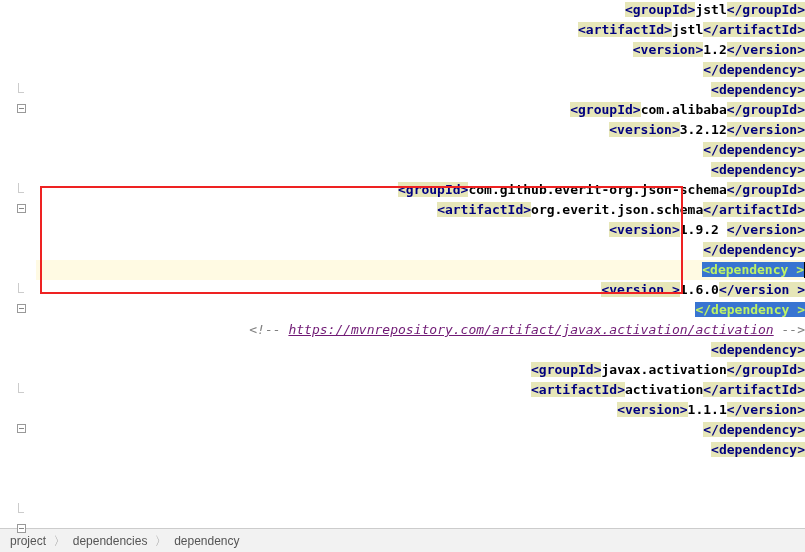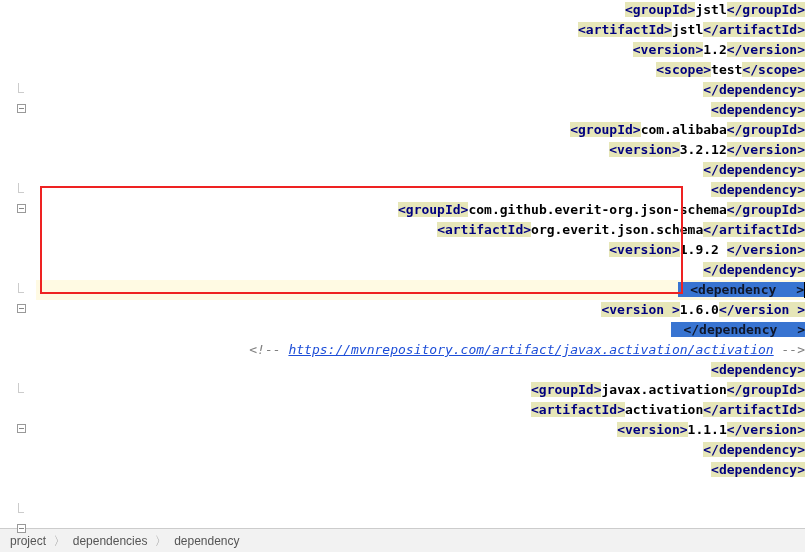--- a/index.html
+++ b/index.html
@@ -8,25 +8,25 @@
   .gutter { width: 30px; background: #fff; border-right: none; position: relative; flex-shrink: 0; }
   .gutter-item { position: absolute; width: 100%; height: 20px; display: flex; align-items: center; justify-content: flex-end; padding-right: 2px; }
   .fold { width: 9px; height: 9px; border: 1px solid #999; background: #fff; position: relative; margin-right: 2px; }
   .fold-minus::before { content: ""; position: absolute; left: 1px; top: 3px; width: 5px; height: 1px; background: #888; }
   .fold-corner { width: 6px; height: 10px; border-left: 1px solid #ccc; border-bottom: 1px solid #ccc; margin-right: 4px; margin-top: -5px; }
   .code-area { flex: 1; position: relative; padding-left: 6px; background: #fff; text-align: right; }
   .line { height: 20px; line-height: 20px; white-space: pre; position: relative; }
   .line.current { background: #fffae3; }
   .tag { color: #000080; font-weight: bold; }
   .tag.hl { background: #e6e6b8; }
-  .tag.sel { background: #3874d1; color: #0f172a; padding-left: 12px; }
+  .tag.sel { background: #3874d1; color: #bef264; }
   .text { color: #000; }
   .text.bold { font-weight: bold; }
   .comment { color: #808080; font-style: italic; }
-  .comment a { color: #1d4ed8; text-decoration: underline; }
+  .comment a { color: #701a75; text-decoration: underline; }
   .cursor { display: inline-block; width: 1px; height: 16px; background: #000; vertical-align: middle; position: relative; top: -1px; }
   .red-box { position: absolute; border: 2px solid #e22; pointer-events: none; z-index: 10; }
   .breadcrumb { height: 24px; line-height: 24px; border-top: 1px solid #ccc; background: #f2f2f2; padding-left: 10px; font-family: -apple-system, "Segoe UI", sans-serif; font-size: 12px; color: #555; }
   .bc-sep { margin: 0 4px; color: #999; }
   .ind1 { padding-left: 52px; }
   .ind2 { padding-left: 78px; }
 </style>
 </head>
 <body>
 
@@ -63,21 +63,20 @@
         <div class="fold fold-minus"></div>
       </div>
   </div>
 
   <div class="code-area">
     <div class="red-box" style="top:186px;left:10px;width:643px;height:108px"></div>
 
     <div class="line ind2"><span class="tag hl">&lt;groupId&gt;</span><span class="text bold">jstl</span><span class="tag hl">&lt;/groupId&gt;</span></div>
     <div class="line ind2"><span class="tag hl">&lt;artifactId&gt;</span><span class="text bold">jstl</span><span class="tag hl">&lt;/artifactId&gt;</span></div>
     <div class="line ind2"><span class="tag hl">&lt;version&gt;</span><span class="text bold">1.2</span><span class="tag hl">&lt;/version&gt;</span></div>
-    <div class="line ind2"><span class="tag hl">&lt;scope&gt;</span><span class="text bold">test</span><span class="tag hl">&lt;/scope&gt;</span></div>
     <div class="line ind1"><span class="tag hl">&lt;/dependency&gt;</span></div>
 
     <div class="line ind1"><span class="tag hl">&lt;dependency&gt;</span></div>
     <div class="line ind2"><span class="tag hl">&lt;groupId&gt;</span><span class="text bold">com.alibaba</span><span class="tag hl">&lt;/groupId&gt;</span></div>
     <div class="line ind2"><span class="tag hl">&lt;version&gt;</span><span class="text bold">3.2.12</span><span class="tag hl">&lt;/version&gt;</span></div>
     <div class="line ind1"><span class="tag hl">&lt;/dependency&gt;</span></div>
 
     <div class="line ind1"><span class="tag hl">&lt;dependency&gt;</span></div>
     <div class="line ind2"><span class="tag hl">&lt;groupId&gt;</span><span class="text bold">com.github.everit-org.json-schema</span><span class="tag hl">&lt;/groupId&gt;</span></div>
     <div class="line ind2"><span class="tag hl">&lt;artifactId&gt;</span><span class="text bold">org.everit.json.schema</span><span class="tag hl">&lt;/artifactId&gt;</span></div>

